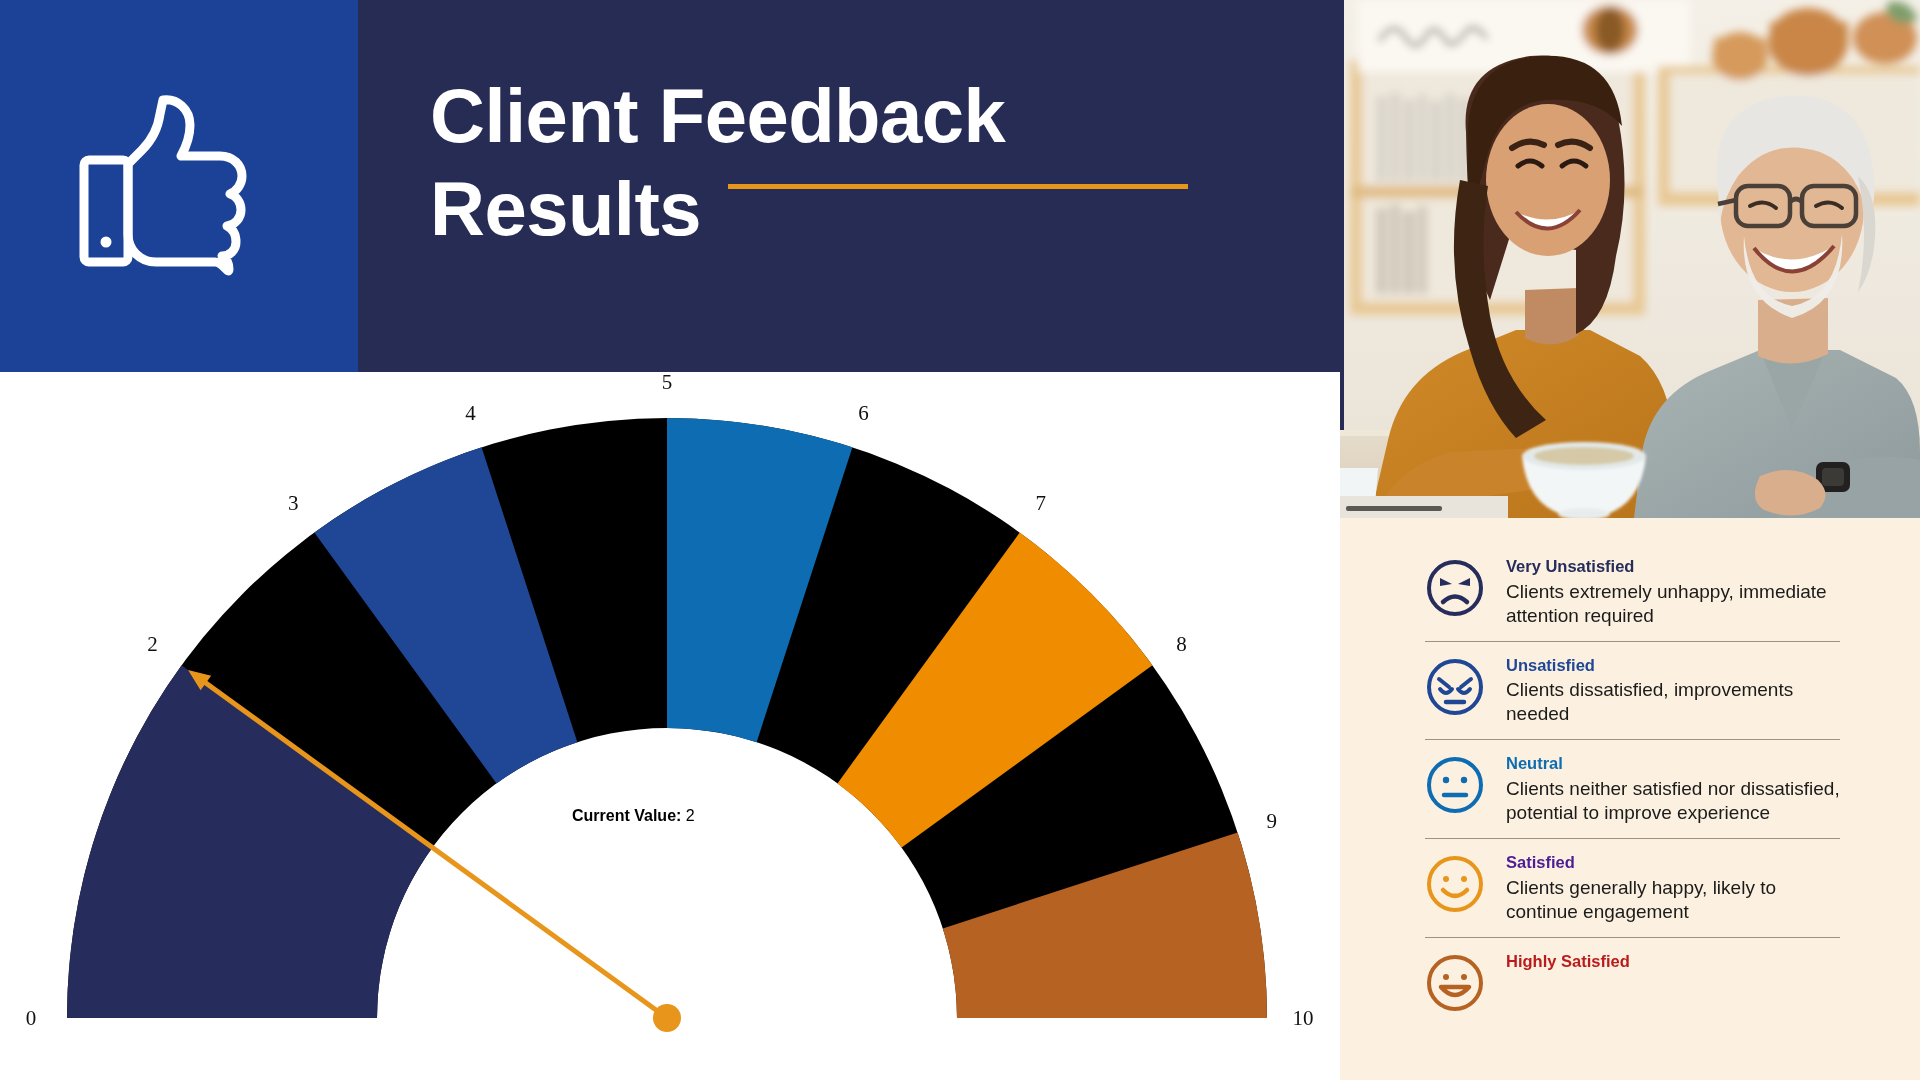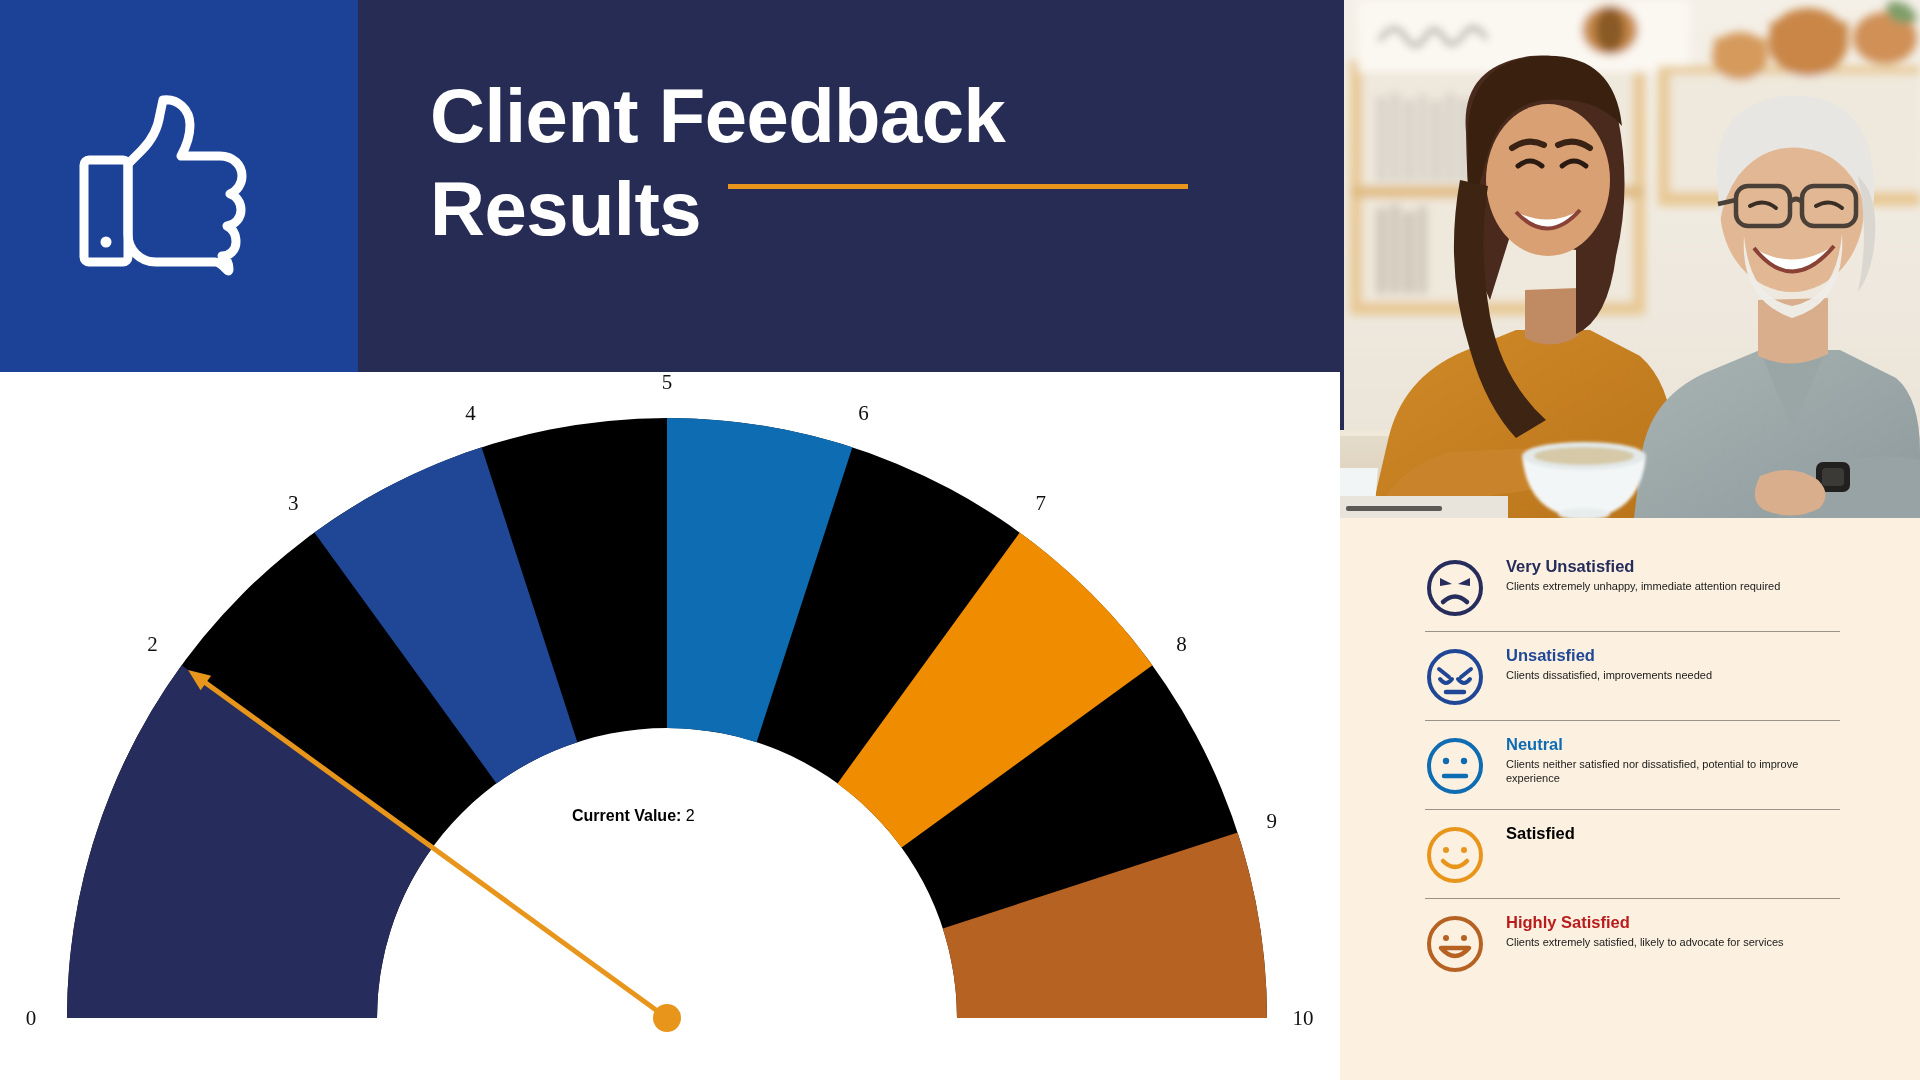--- a/index.html
+++ b/index.html
@@ -24,21 +24,21 @@
   
   .legend-panel{position:absolute;left:1340px;top:518px;width:580px;height:562px;
                 background:#FCF1E0;padding-left:8px;}
   .legend-list{position:absolute;left:85px;top:25px;width:415px;}
   .legend-row{position:relative;display:flex;align-items:flex-start;padding:12px 0 13px 0;}
   .legend-row + .legend-row{border-top:1.5px solid #9b9288;}
   .legend-face{flex:0 0 auto;width:60px;height:60px;margin-right:21px;margin-top:3px;}
   .legend-face svg{display:block;}
   .legend-text{flex:1 1 auto;padding-top:2px;}
   .legend-title{font-size:16.5px;font-weight:bold;margin:0 0 3px 0;line-height:1.2;}
-  .legend-desc{font-size:11px;color:#1b1b1b;line-height:1.26;}
+  .legend-desc{font-size:19px;color:#1b1b1b;line-height:1.26;}
 
   
   .gauge{position:absolute;left:0px;top:372px;width:1340px;height:708px;}
   .gauge svg{display:block;width:1340px;height:708px;}
   .tick-label{font-family:"Liberation Serif",serif;font-size:21px;fill:#111111;}
   .value-label{position:absolute;font-size:16px;color:#000;white-space:nowrap;}
   .value-label b{font-weight:bold;}
 </style>
 </head>
 <body>
@@ -278,36 +278,36 @@
       <div class="legend-row">
         <div class="legend-face">
           <svg viewBox="0 0 60 60" xmlns="http://www.w3.org/2000/svg">
             <circle cx="30" cy="30" r="26" fill="none" stroke="#E8951C" stroke-width="4"></circle>
             <circle cx="21" cy="25" r="3" fill="#E8951C"></circle>
             <circle cx="39" cy="25" r="3" fill="#E8951C"></circle>
             <path d="M18 36 Q30 48 42 36" stroke="#E8951C" stroke-width="4.5" fill="none" stroke-linecap="round"></path>
           </svg>
         </div>
         <div class="legend-text">
-          <div class="legend-title" style="color:#000000">Satisfied</div>
+          <div class="legend-title" style="color:#4c1d95">Satisfied</div>
+          <div class="legend-desc">Clients generally happy, likely to continue engagement</div>
         </div>
       </div>
 
       <div class="legend-row">
         <div class="legend-face">
           <svg viewBox="0 0 60 60" xmlns="http://www.w3.org/2000/svg">
             <circle cx="30" cy="30" r="26" fill="none" stroke="#B56222" stroke-width="4"></circle>
             <circle cx="21" cy="24" r="3" fill="#B56222"></circle>
             <circle cx="39" cy="24" r="3" fill="#B56222"></circle>
             <path d="M16 34 Q30 50 44 34 Z" fill="none" stroke="#B56222" stroke-width="4.5" stroke-linejoin="round"></path>
           </svg>
         </div>
         <div class="legend-text">
           <div class="legend-title" style="color:#b91c1c">Highly Satisfied</div>
-          <div class="legend-desc">Clients extremely satisfied, likely to advocate for services</div>
         </div>
       </div>
 
     </div>
   </div>
 
   <div class="gauge">
     <svg viewBox="0 0 1340 708" xmlns="http://www.w3.org/2000/svg">
       <g id="gauge-bands">
           <path d="M67 646.0000000000001 A600 600 0 0 1 1267 645.9999999999999 L957 645.9999999999999 A290 290 0 0 0 377 646 Z" fill="#000000"></path>

